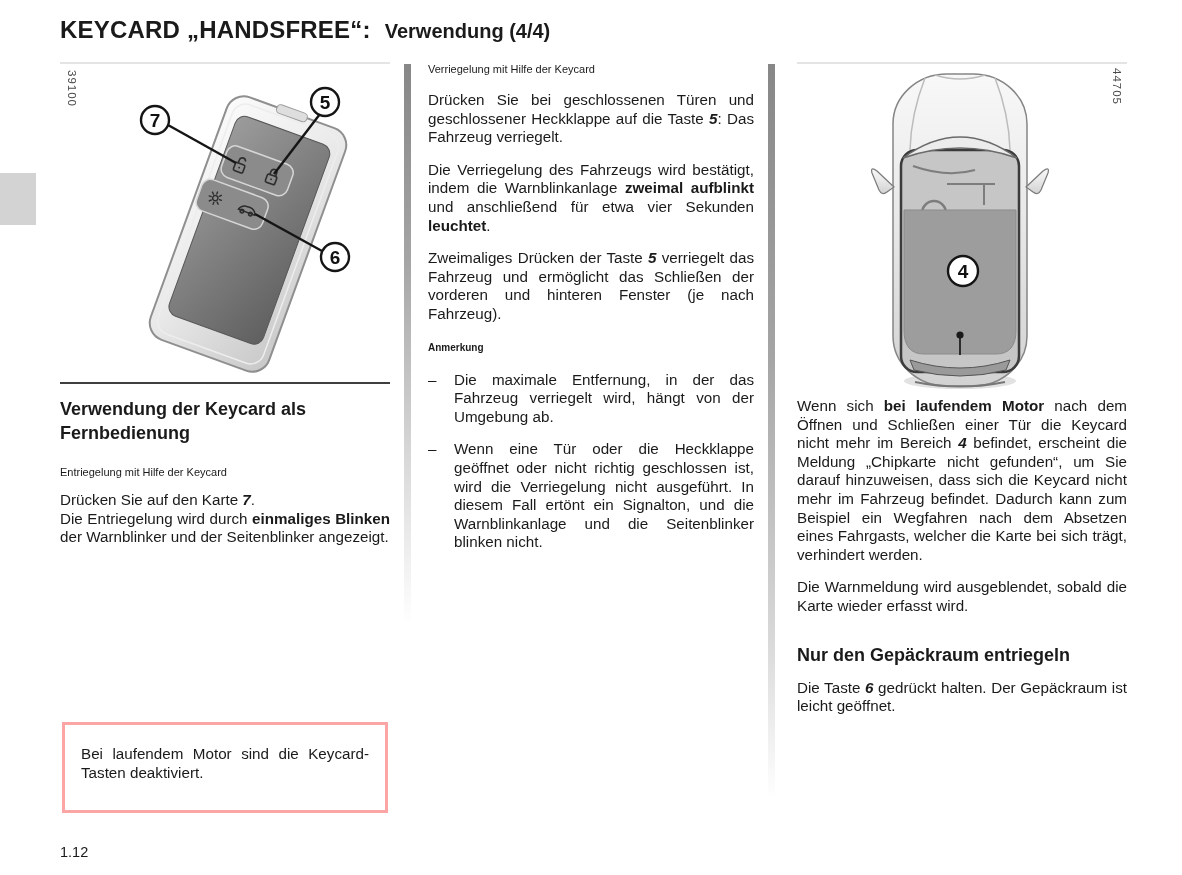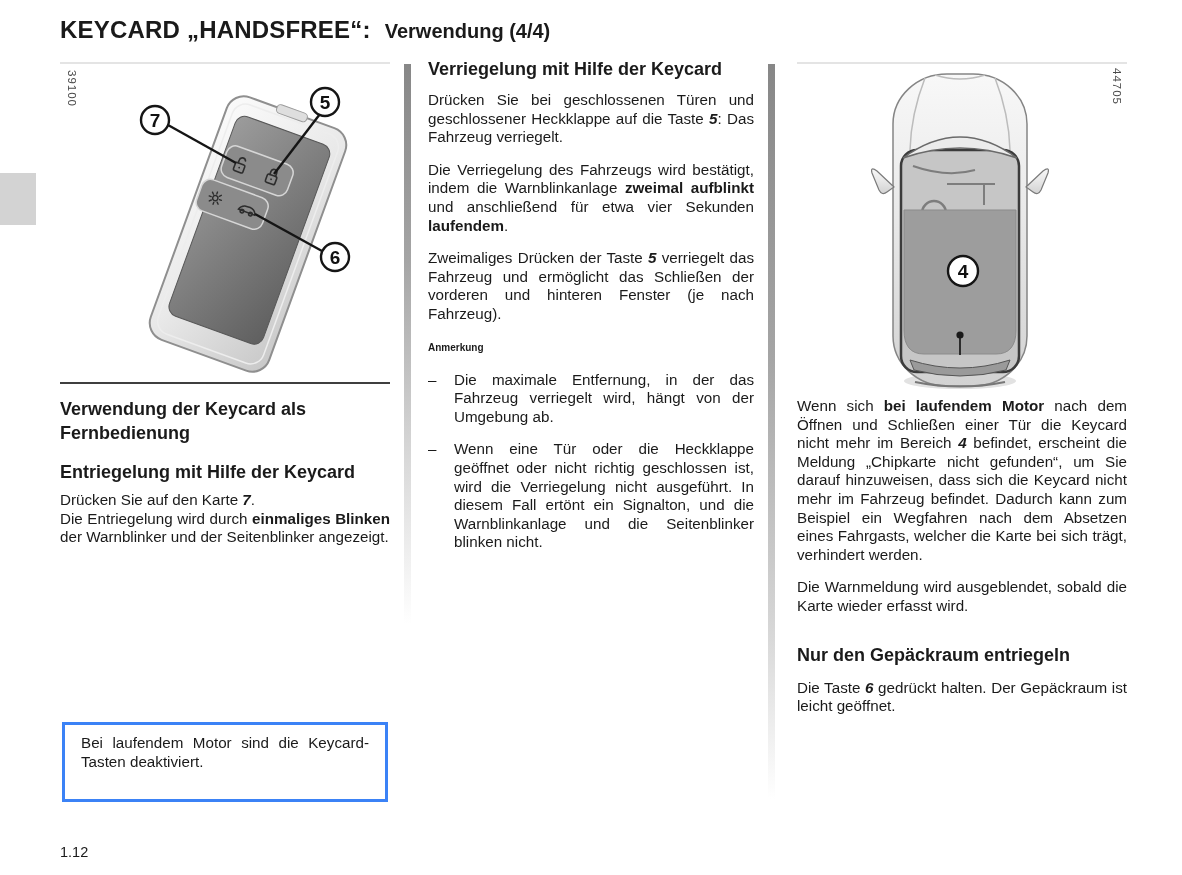--- a/index.html
+++ b/index.html
@@ -31,38 +31,38 @@
   .fig-car     { height:328px; }
   .fig-ref {
     position:absolute; font-size:11.5px; color:#4a4a4a; letter-spacing:1px;
     writing-mode:vertical-rl; white-space:nowrap;
   }
   .ref-left  { left:6px; top:6px; }
   .ref-right { right:4px; top:4px; }
 
   h2.section { font-size:18px; font-weight:bold; line-height:24px; }
   .col-left h2.section { margin-top:13px; }
-  h3.sub { font-size:18px; font-weight:bold; line-height:19px; margin:0 0 12px 0; }
+  h3.sub { font-size:11px; font-weight:normal; line-height:19px; margin:0 0 12px 0; }
   .col-left h3.sub { margin:18px 0 9px 0; }
 
   p.body { font-size:15.2px; line-height:18.6px; text-align:justify; margin-top:14px; }
   p.body.first { margin-top:0; }
   p.body.tight { margin-top:0; }
   .plainline { font-size:15.2px; line-height:18.6px; }
 
   .note-h { font-size:10px; font-weight:bold; line-height:19px; margin-top:14px; }
   .bullet { display:flex; margin-top:14px; font-size:15.2px; line-height:18.6px; }
   .bullet .dash { width:26px; flex:none; }
   .bullet .btxt { flex:1; text-align:justify; }
 
   .heading2 { font-size:18px; font-weight:bold; line-height:23px; margin-top:27px; }
 
   .note-box {
     position:absolute; left:62px; top:722px; width:326px;
-    border:3px solid #3b82f6; padding:8px 16px 28px 16px;
+    border:3px solid #fca5a5; padding:19px 16px 28px 16px;
     font-size:15.2px; line-height:19px; text-align:justify;
   }
   .page-num { position:absolute; left:60px; top:844px; font-size:14.5px; }
 
   svg text.callout-num { font-family:"Liberation Sans", sans-serif; font-weight:bold; font-size:19px; fill:#111; }
 </style>
 </head>
 <body>
 
 <div class="title">
@@ -138,21 +138,21 @@
 
   <h2 class="section">Verwendung der Keycard als Fernbedienung</h2>
   <h3 class="sub">Entriegelung mit Hilfe der Keycard</h3>
   <div class="plainline"><span>Drücken Sie auf den Karte </span><b style="font-style: italic;">7</b><span>.</span></div>
   <p class="body tight"><span>Die Entriegelung wird durch </span><b>einmaliges Blinken</b><span> der Warnblinker und der Seitenblinker angezeigt.</span></p>
 </div>
 
 <div class="col col-mid">
   <h3 class="sub">Verriegelung mit Hilfe der Keycard</h3>
   <p class="body first"><span>Drücken Sie bei geschlossenen Türen und geschlossener Heckklappe auf die Taste </span><b style="font-style: italic;">5</b><span>: Das Fahrzeug verriegelt.</span></p>
-  <p class="body"><span>Die Verriegelung des Fahrzeugs wird bestätigt, indem die Warnblinkanlage </span><b>zweimal aufblinkt</b><span> und anschließend für etwa vier Sekunden </span><b>laufendem</b><span>.</span></p>
+  <p class="body"><span>Die Verriegelung des Fahrzeugs wird bestätigt, indem die Warnblinkanlage </span><b>zweimal aufblinkt</b><span> und anschließend für etwa vier Sekunden </span><b>leuchtet</b><span>.</span></p>
   <p class="body"><span>Zweimaliges Drücken der Taste </span><b style="font-style: italic;">5</b><span> verriegelt das Fahrzeug und ermöglicht das Schließen der vorderen und hinteren Fenster (je nach Fahrzeug).</span></p>
   <div class="note-h">Anmerkung</div>
   <div class="bullet">
     <span class="dash">–</span>
     <span class="btxt"><span>Die maximale Entfernung, in der das Fahrzeug verriegelt wird, hängt von der Umgebung ab.</span></span>
   </div>
   <div class="bullet">
     <span class="dash">–</span>
     <span class="btxt"><span>Wenn eine Tür oder die Heckklappe geöffnet oder nicht richtig geschlossen ist, wird die Verriegelung nicht ausgeführt. In diesem Fall ertönt ein Signalton, und die Warnblinkanlage und die Seitenblinker blinken nicht.</span></span>
   </div>

